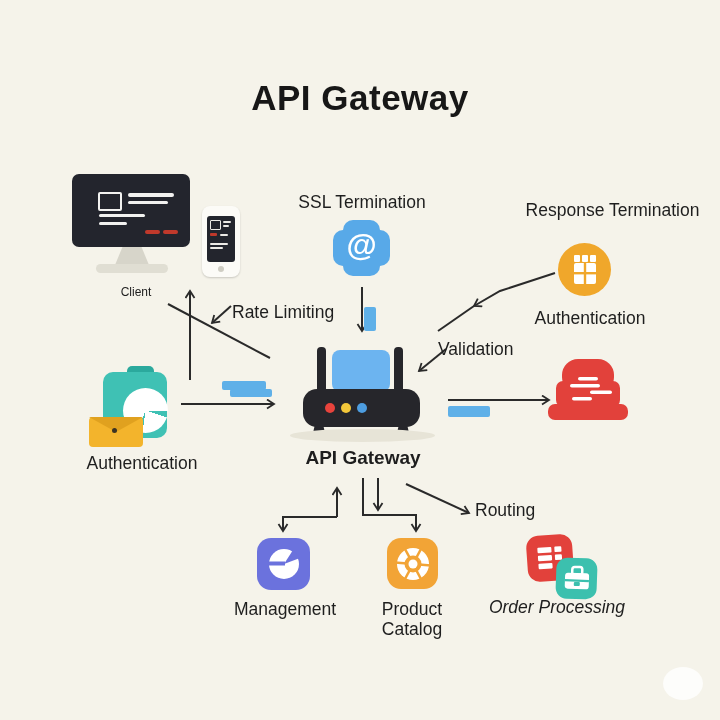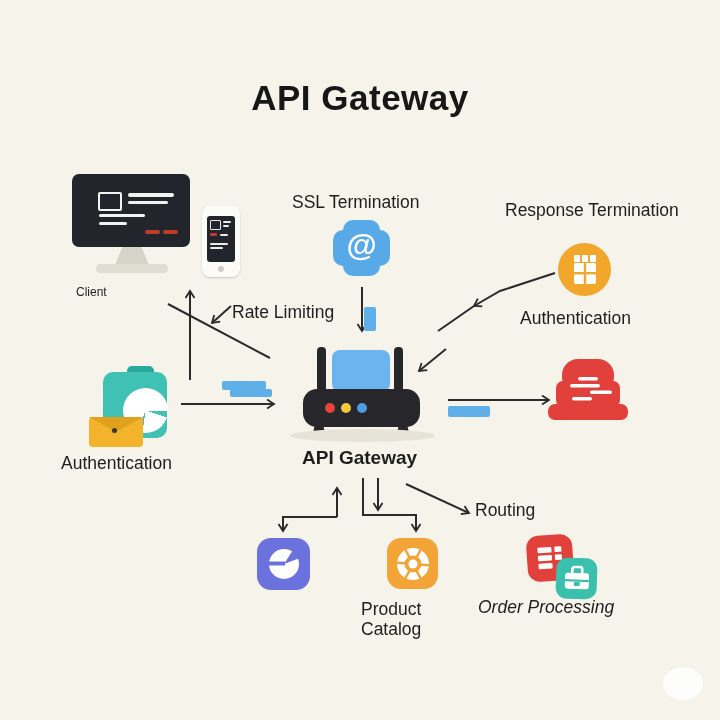--- a/index.html
+++ b/index.html
@@ -5,21 +5,21 @@
   html,body{margin:0;padding:0;width:720px;height:720px;}
   body{
     position:relative;
     background:#f5f3ea;
     font-family:"Liberation Sans","DejaVu Sans",sans-serif;
     color:#1e1e1e;
     overflow:hidden;
   }
   .abs{position:absolute;}
   .lbl{position:absolute;font-size:17.5px;line-height:20px;color:#1e1e1e;}
-  .center{}
+  .center{text-align:center;}
 
   
   .title{position:absolute;left:0;right:0;top:78px;text-align:center;
          font-size:35px;font-weight:bold;letter-spacing:.5px;color:#171717;}
 
   
   .connectors{position:absolute;left:0;top:0;pointer-events:none;}
 
   
   .monitor{left:72px;top:174px;width:118px;height:73px;background:#23252d;border-radius:7px;}
@@ -208,20 +208,21 @@
   <div class="gw-dot yellow"></div>
   <div class="gw-dot blue"></div>
 </div>
 <div class="abs gw-foot l"></div>
 <div class="abs gw-foot r"></div>
 <div class="abs gw-shadow"></div>
 <div class="lbl center gw-label">API Gateway</div>
 
 <div class="lbl rate-label">Rate Limiting</div>
 <div class="lbl reqval-label">
+  <div>Validation</div>
 </div>
 <div class="lbl routing-label">Routing</div>
 
 <div class="packet pk-ssl"></div>
 <div class="packet pk-auth-a"></div>
 <div class="packet pk-auth-b"></div>
 <div class="packet pk-req"></div>
 
 <svg class="abs" style="left:548px;top:357px;" width="80" height="64" viewBox="0 0 80 64">
   <g fill="#e2413b">
@@ -238,20 +239,21 @@
 </svg>
 
 <div class="sq sq-user">
   <svg width="34" height="34" viewBox="0 0 34 34">
     <circle cx="17" cy="17" r="15" fill="#fff"></circle>
     <rect x="0" y="14.5" width="18" height="4" fill="#6b72dd"></rect>
     <path d="M17,17 L26,3 L33,11 Z" fill="#6b72dd"></path>
   </svg>
 </div>
 <div class="lbl center user-label">
+  <div>Management</div>
 </div>
 
 <div class="sq sq-product">
   <svg width="36" height="36" viewBox="0 0 36 36">
     <circle cx="18" cy="18" r="16" fill="#fff"></circle>
     <g fill="#f2a436">
       <rect x="16.8" y="0" width="2.4" height="36" transform="rotate(28 18 18)"></rect>
       <rect x="16.8" y="0" width="2.4" height="36" transform="rotate(95 18 18)"></rect>
       <rect x="16.8" y="0" width="2.4" height="36" transform="rotate(152 18 18)"></rect>
     </g>

